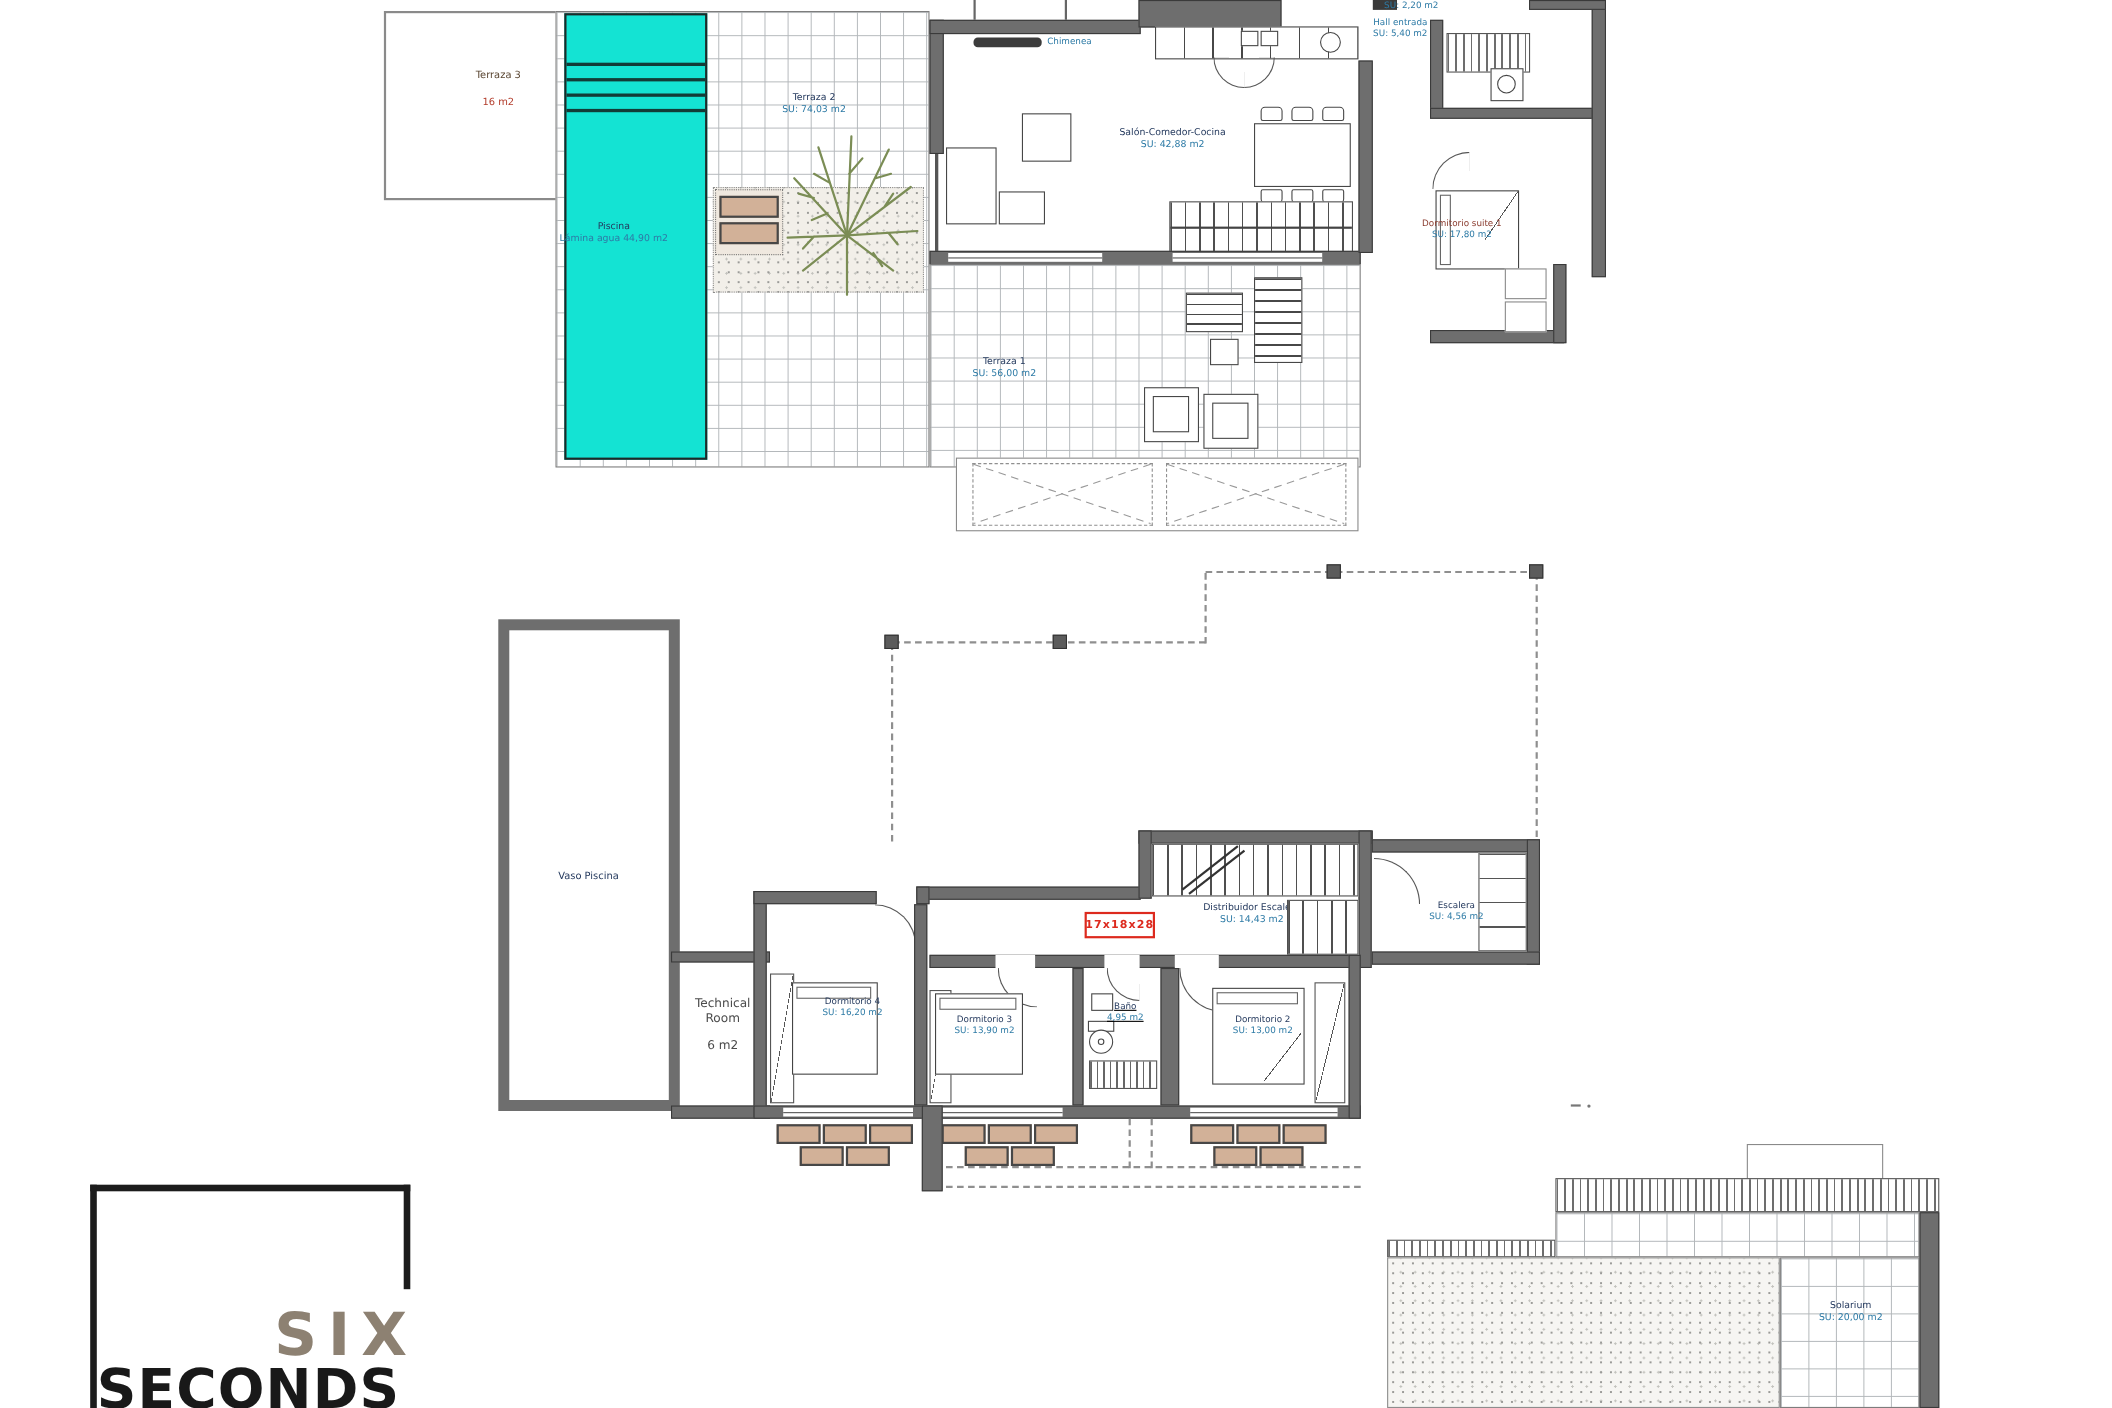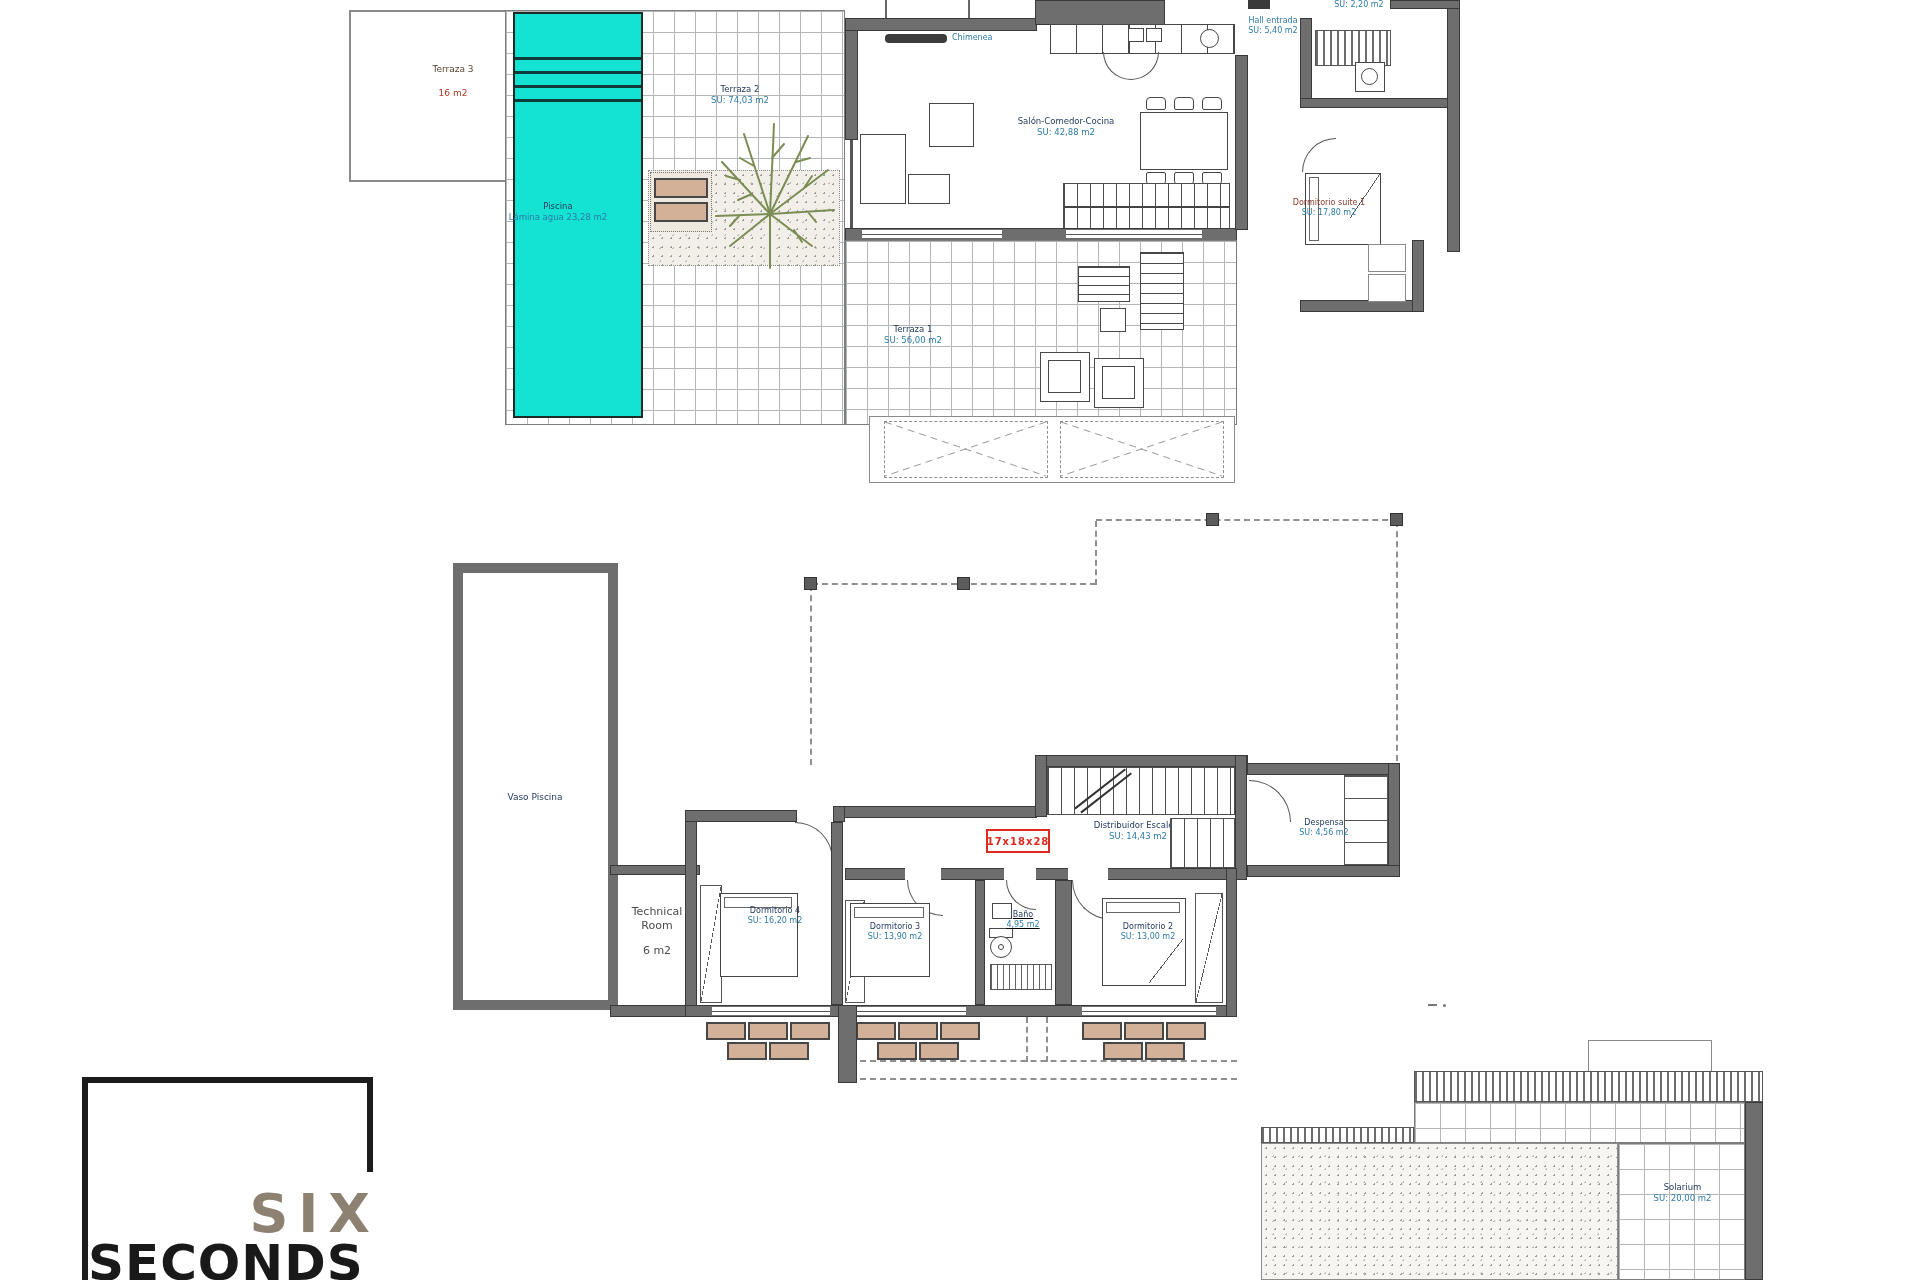--- a/index.html
+++ b/index.html
@@ -93,21 +93,21 @@
   <div class="speckle" style="left:648px; top:170px; width:192px; height:96px; border-style:dotted; background-color:#f2efe9;"></div>
 
   <div class="pool" style="left:513px; top:12px; width:130px; height:406px;">
     <div class="poolstep" style="top:43px;"></div>
     <div class="poolstep" style="top:57px;"></div>
     <div class="poolstep" style="top:71px;"></div>
     <div class="poolstep" style="top:85px;"></div>
   </div>
   <div class="lbl" style="left:485px; top:201px; width:146px; font-size:8.5px;">
     <span class="n">Piscina</span>
-    <span class="a">Lámina agua 23,28 m2</span>
+    <span class="a">Lámina agua 44,90 m2</span>
   </div>
 
   <div class="lbl" style="left:680px; top:84px; width:120px; font-size:8.5px;">
     <span class="n">Terraza 2</span>
     <span class="a">SU: 74,03 m2</span>
   </div>
 
   <div class="abs" style="left:650px; top:172px; width:62px; height:60px; border:1px dotted #777; background:#efe8df;">
     <div class="tan" style="left:3px; top:5px; width:54px; height:20px;"></div>
     <div class="tan" style="left:3px; top:29px; width:54px; height:20px;"></div>
@@ -178,21 +178,21 @@
   <div class="winband" style="left:1066px; top:230px; width:136px; height:8px;"></div>
 
   <div class="wall" style="left:1235px; top:55px; width:13px; height:175px;"></div>
 
   <div class="lbl" style="left:1238px; top:16px; width:70px; font-size:8px;">
     <span class="a">Hall entrada</span>
     <span class="a">SU: 5,40 m2</span>
   </div>
 
   <div class="abs" style="left:1248px; top:0px; width:22px; height:9px; background:#3a3a3a;"></div>
-  <div class="lbl" style="left:1324px; top:0px; width:70px; font-size:8px;">
+  <div class="lbl" style="left:1248px; top:0px; width:70px; font-size:8px;">
     <span class="a">SU: 2,20 m2</span>
   </div>
 
   <div class="wall" style="left:1300px; top:18px; width:12px; height:84px;"></div>
   <div class="hatchv" style="left:1315px; top:30px; width:76px; height:36px;"></div>
   <div class="furn" style="left:1355px; top:62px; width:30px; height:30px;">
     <div class="abs" style="left:5px; top:5px; width:17px; height:17px; border:1.5px solid #474747; border-radius:50%;"></div>
   </div>
   <div class="wall" style="left:1300px; top:98px; width:148px; height:10px;"></div>
   <div class="wall" style="left:1447px; top:0px; width:13px; height:252px;"></div>
@@ -347,21 +347,21 @@
   <div class="abs" style="left:1068px; top:788px; width:64px; height:1.6px; background:#333; transform:rotate(-38deg);"></div>
   <div class="abs" style="left:1074px; top:792px; width:64px; height:1.6px; background:#333; transform:rotate(-38deg);"></div>
   <div class="stairs" style="left:1170px; top:818px; width:65px; height:50px;"></div>
 
   <div class="wall" style="left:1247px; top:763px; width:153px; height:12px;"></div>
   <div class="wall" style="left:1388px; top:763px; width:12px; height:114px;"></div>
   <div class="wall" style="left:1247px; top:865px; width:153px; height:12px;"></div>
   <div class="arc arc-tr" style="left:1249px; top:780px; width:42px; height:42px;"></div>
   <div class="shelves" style="left:1344px; top:775px; width:44px; height:90px;"></div>
   <div class="lbl" style="left:1284px; top:818px; width:80px; font-size:8px;">
-    <span class="n">Despensa</span>
+    <span class="n">Escalera</span>
     <span class="a">SU: 4,56 m2</span>
   </div>
 
   <div class="tan" style="left:706px; top:1022px; width:40px; height:18px;"></div>
   <div class="tan" style="left:748px; top:1022px; width:40px; height:18px;"></div>
   <div class="tan" style="left:790px; top:1022px; width:40px; height:18px;"></div>
   <div class="tan" style="left:727px; top:1042px; width:40px; height:18px;"></div>
   <div class="tan" style="left:769px; top:1042px; width:40px; height:18px;"></div>
   <div class="tan" style="left:856px; top:1022px; width:40px; height:18px;"></div>
   <div class="tan" style="left:898px; top:1022px; width:40px; height:18px;"></div>

